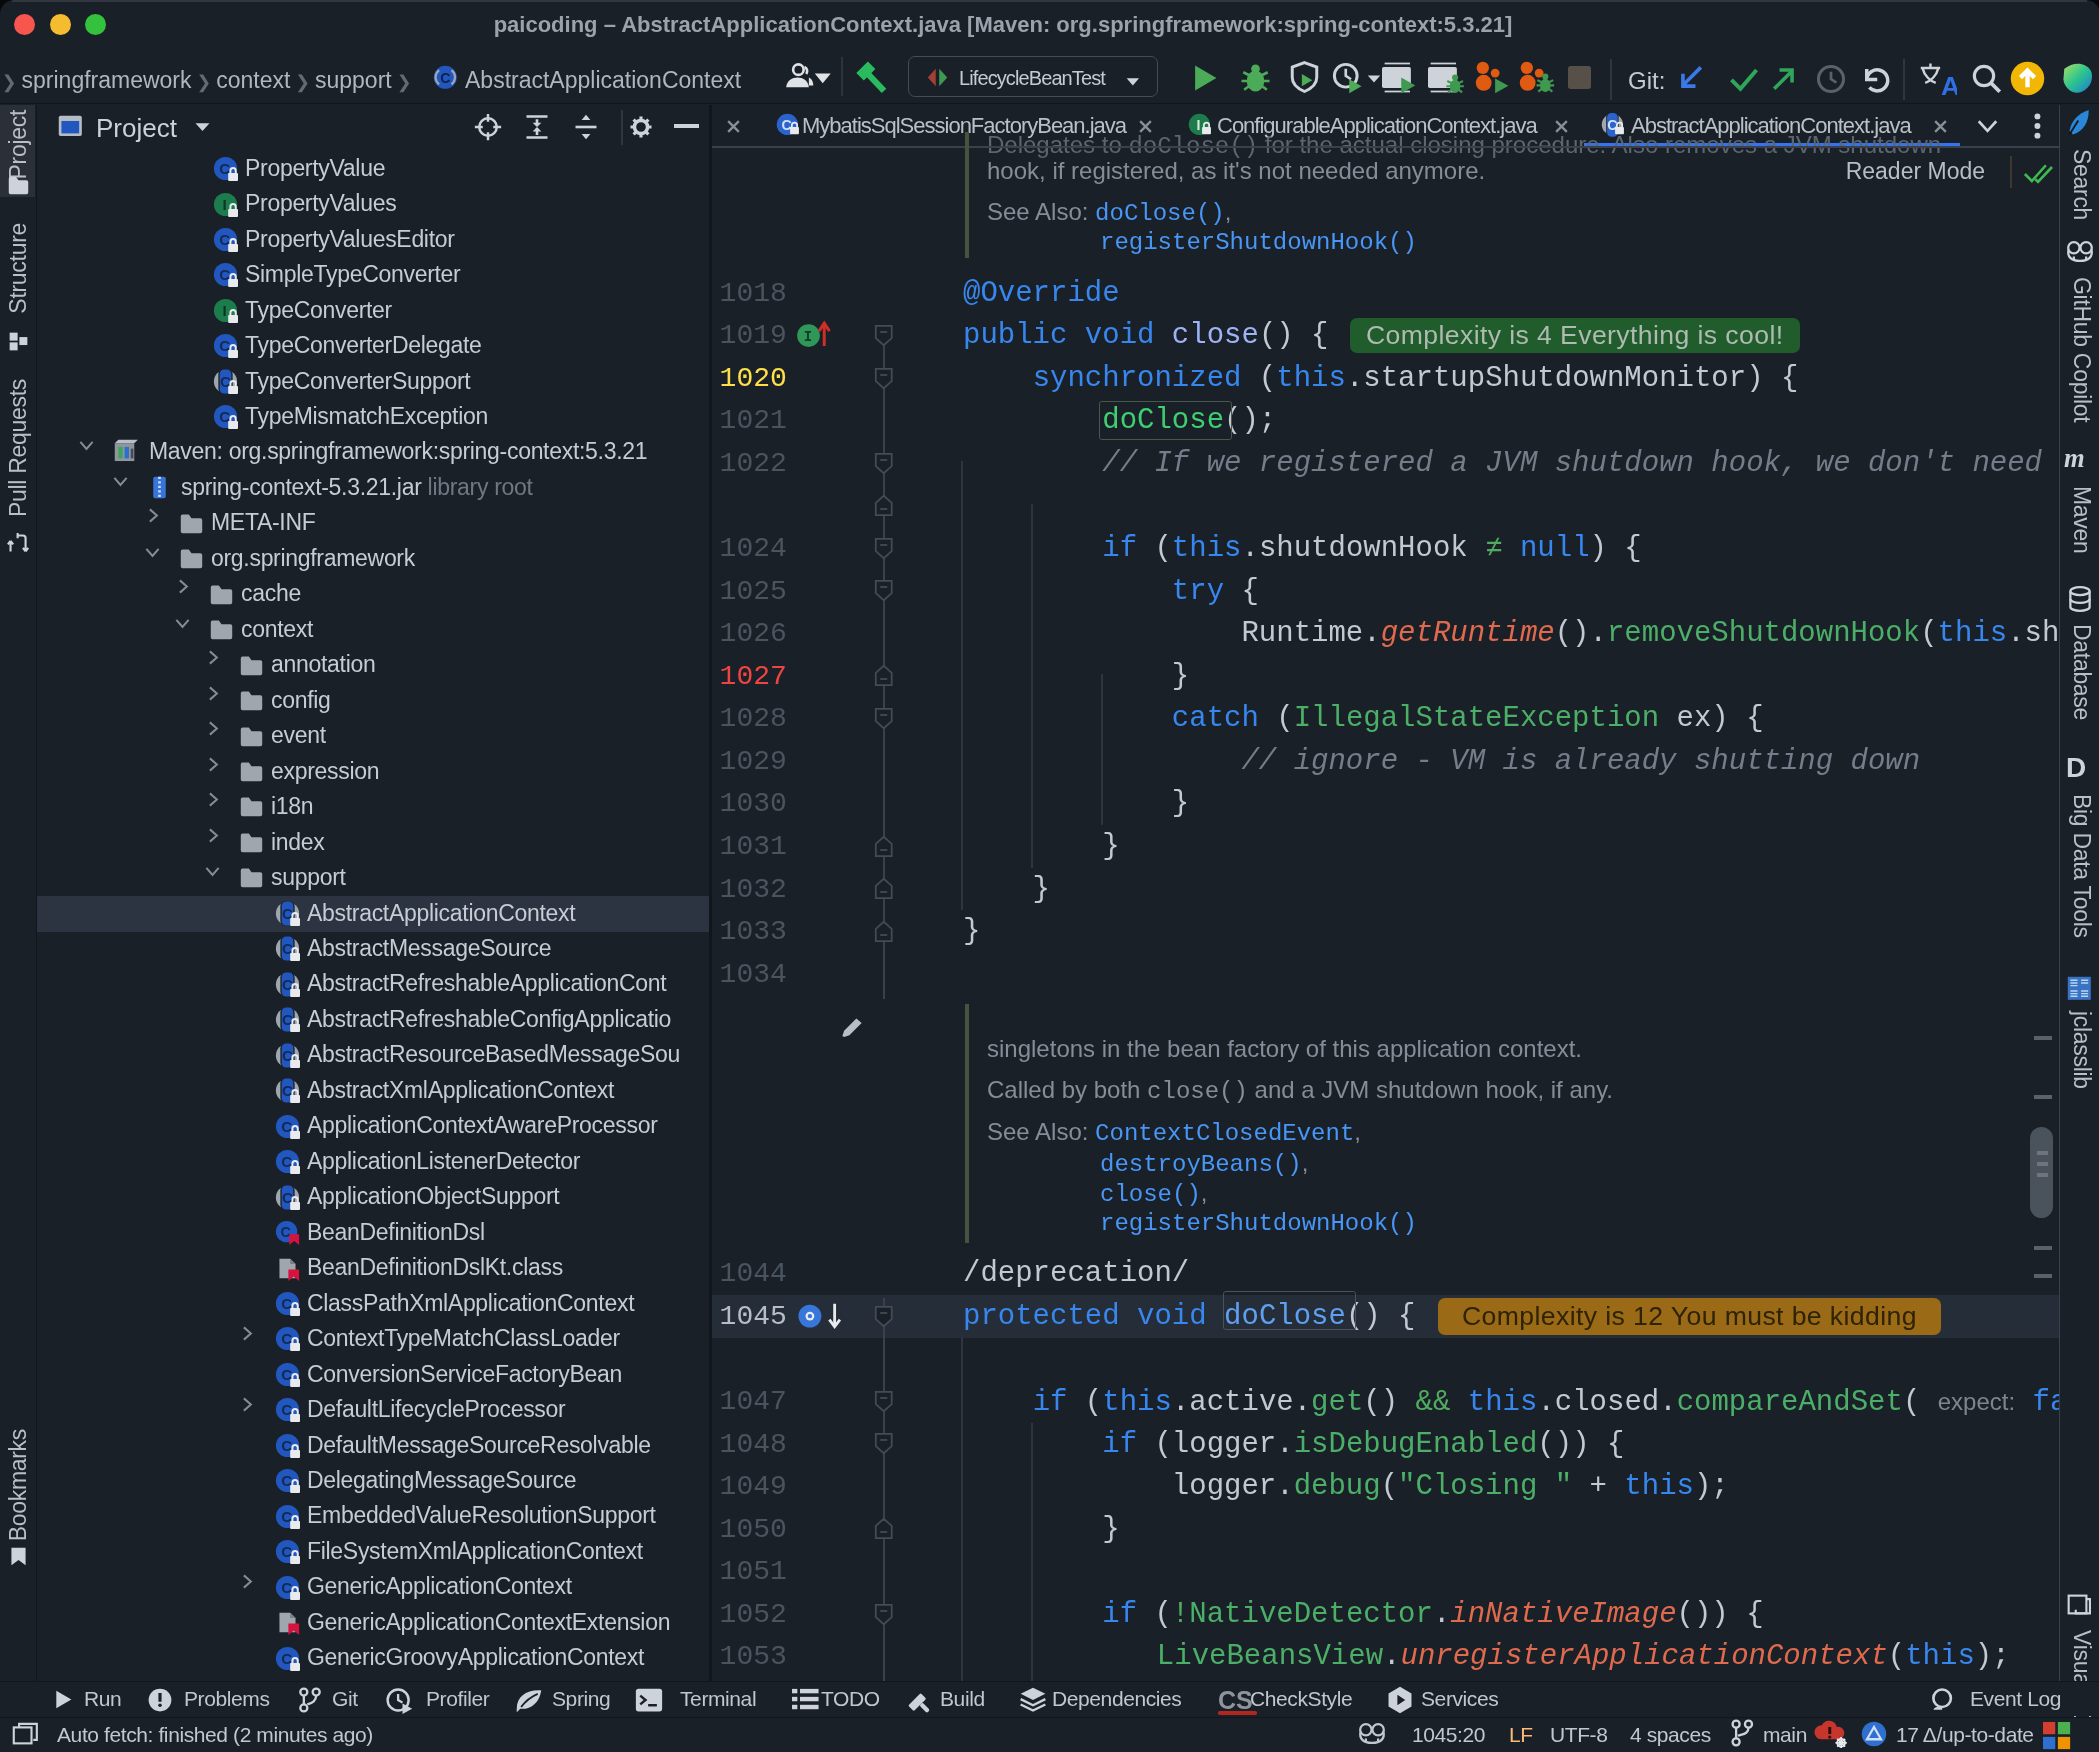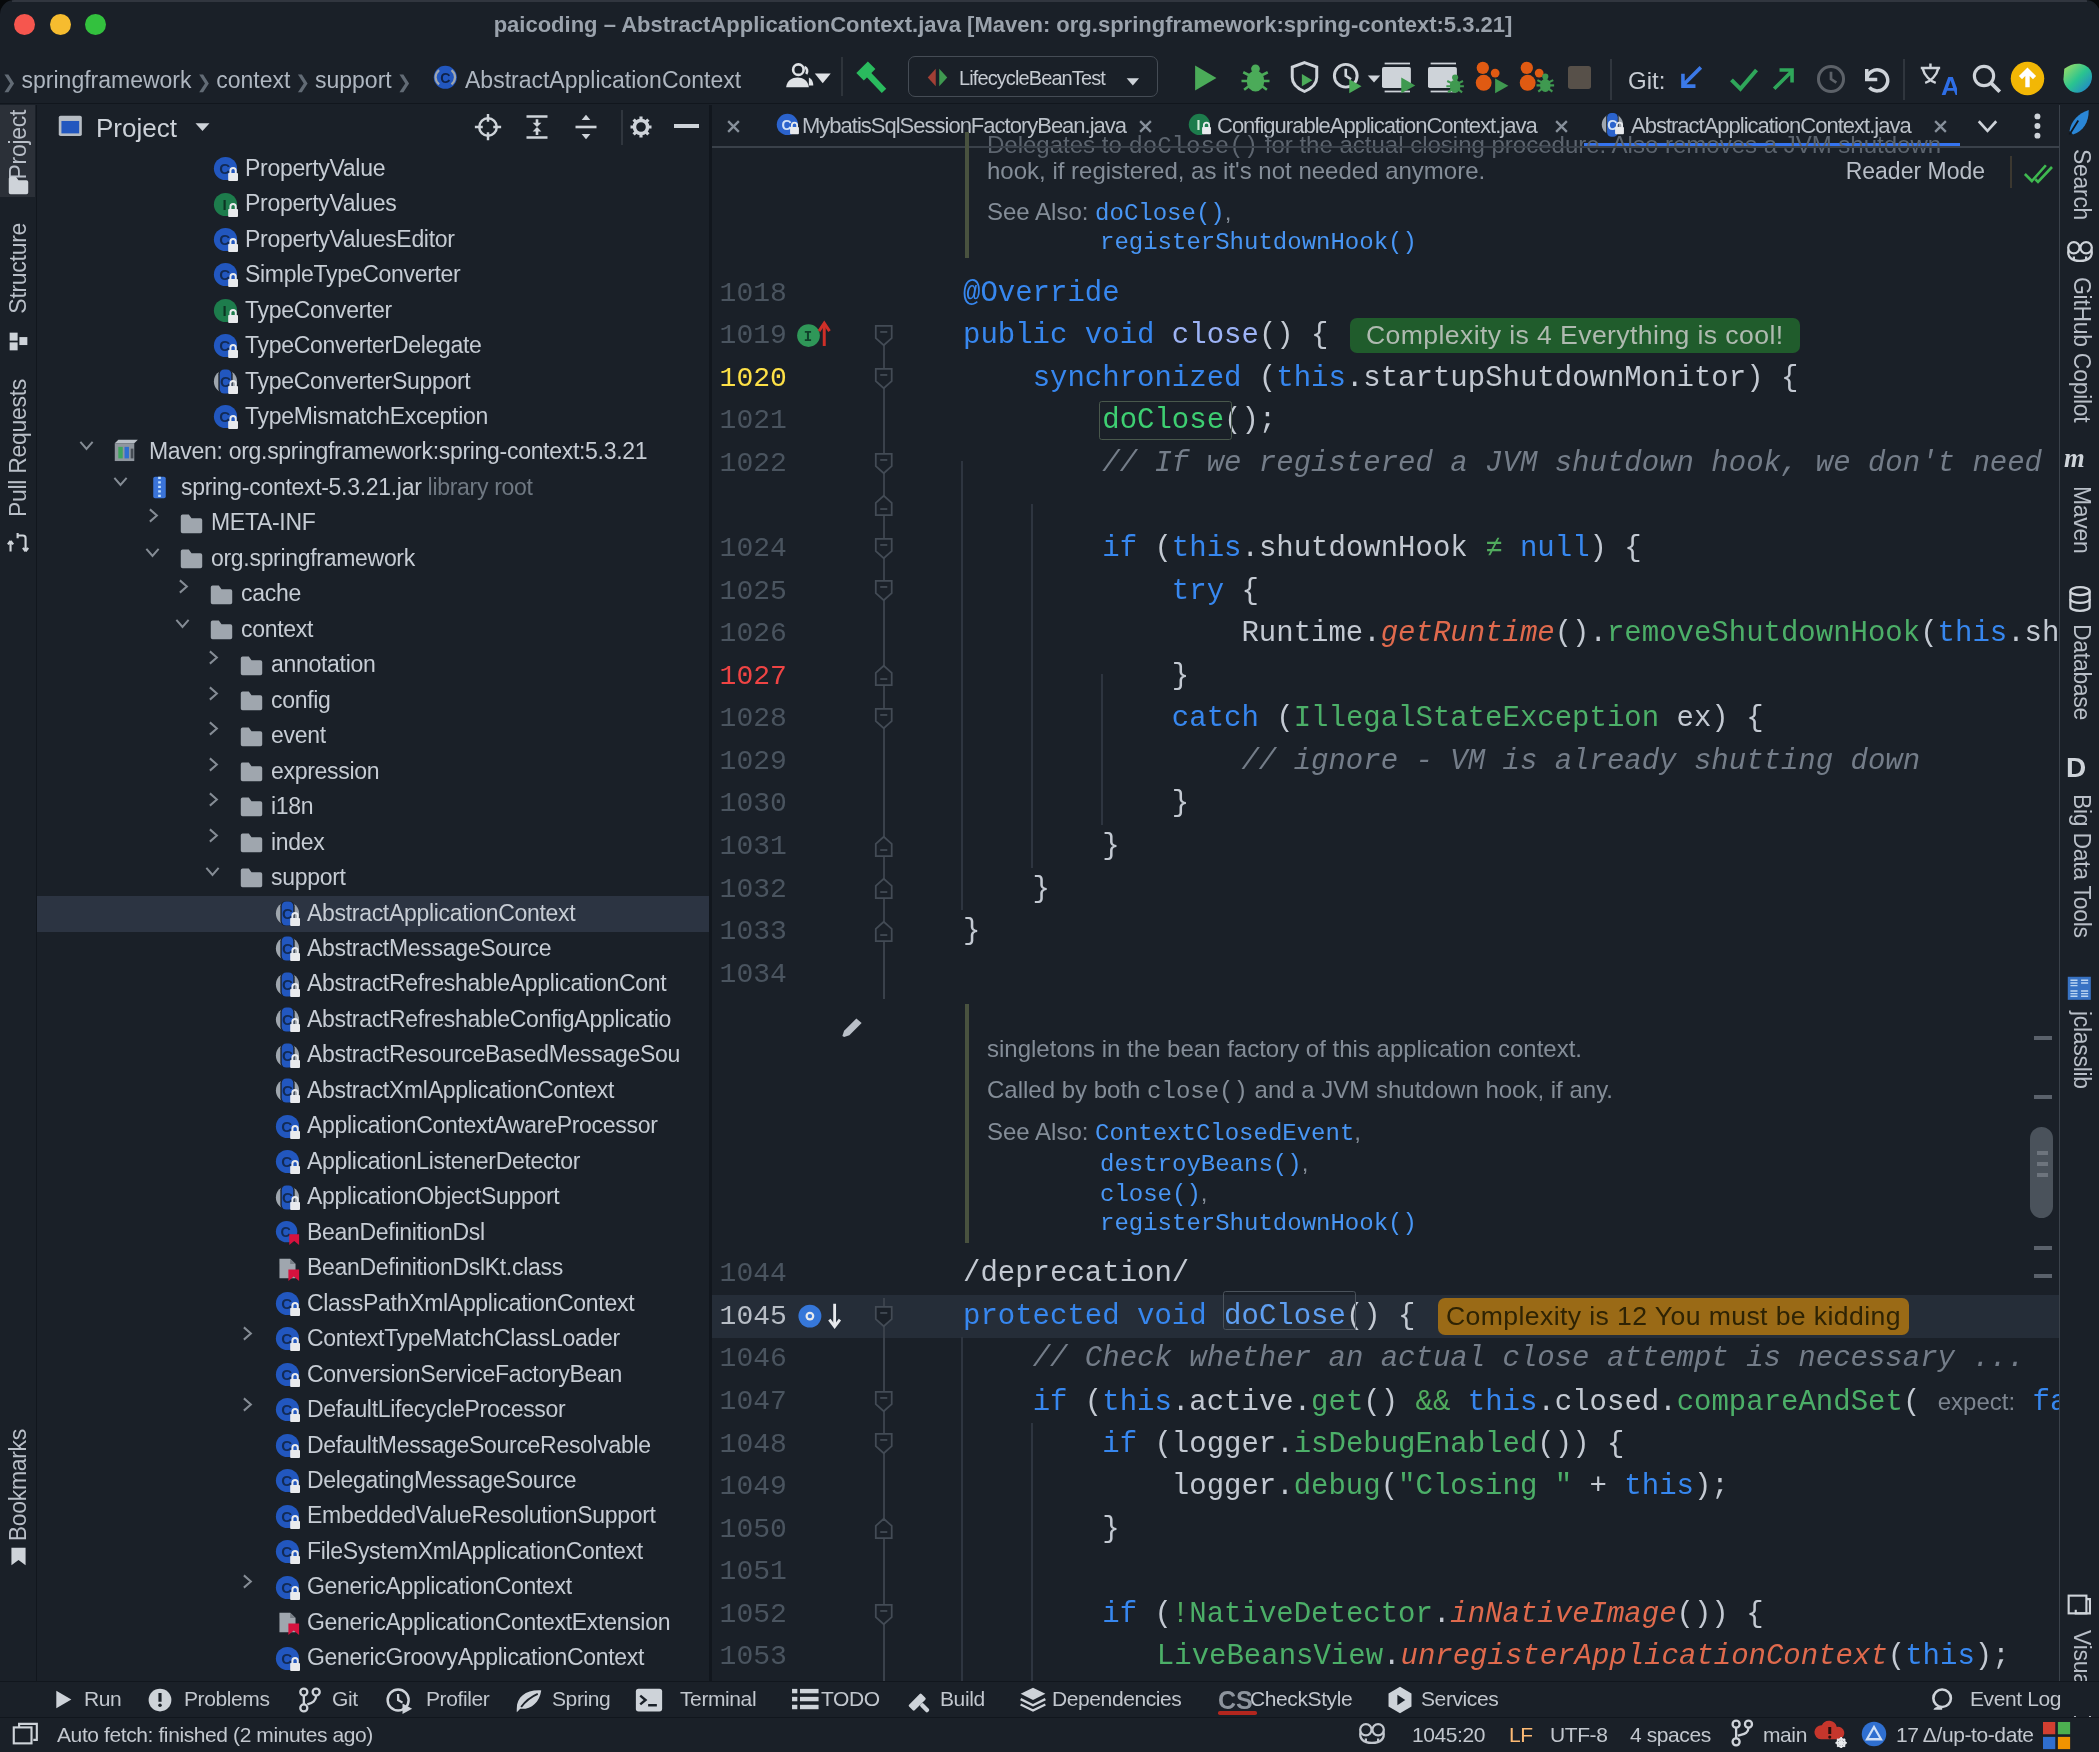--- a/index.html
+++ b/index.html
@@ -815,30 +815,29 @@
     </svg>
 <div class="ab" style="left:253px;top:899px;width:3.5px;height:239px;background:#49523f"></div>
 <div class="doc" style="left:275px;top:929px">singletons in the bean factory of this application context.</div>
 <div class="doc" style="left:275px;top:970px">Called by both <span class="dmono">close()</span> and a JVM shutdown hook, if any.</div>
 <div class="doc" style="left:275px;top:1012px">See Also: <span class="dlink">ContextClosedEvent</span>,</div>
 <div class="doc" style="left:388px;top:1043px"><span class="dlink">destroyBeans()</span>,</div>
 <div class="doc" style="left:388px;top:1073px"><span class="dlink">close()</span>,</div>
 <div class="doc" style="left:388px;top:1102px"><span class="dlink">registerShutdownHook()</span></div>
 <div class="cl" style="top:1147px"><span class="num" style="color:#4a545f">1044</span><span style="position:absolute;left:251px">/deprecation/</span></div>
 <div class="cl" style="top:1190px"><span class="num" style="color:#b7bdc5">1045</span><span style="position:absolute;left:251px"><span class="kw">protected</span> <span class="kw">void</span> <span style="color:#5f9ff1">doClose</span>() {</span></div>
-<div class="cl" style="top:1232px"><span class="num" style="color:#4a545f">1046</span><span style="position:absolute;left:251px">    <span class="cm">// Check whether an actual close attempt is necessary ...</span></span></div>
 <div class="cl" style="top:1275px"><span class="num" style="color:#4a545f">1047</span><span style="position:absolute;left:251px">    <span class="kw">if</span> (<span class="kw">this</span>.active.<span class="fn">get</span>() <span class="op">&amp;&amp;</span> <span class="kw">this</span>.closed.<span class="fn">compareAndSet</span>( <span class="hint">expect:</span> <span class="kw">false</span>,  )) {</span></div>
 <div class="cl" style="top:1318px"><span class="num" style="color:#4a545f">1048</span><span style="position:absolute;left:251px">        <span class="kw">if</span> (logger.<span class="fn">isDebugEnabled</span>()) {</span></div>
 <div class="cl" style="top:1360px"><span class="num" style="color:#4a545f">1049</span><span style="position:absolute;left:251px">            logger.<span class="fn">debug</span>(<span class="st">"Closing "</span> + <span class="kw">this</span>);</span></div>
 <div class="cl" style="top:1403px"><span class="num" style="color:#4a545f">1050</span><span style="position:absolute;left:251px">        }</span></div>
 <div class="cl" style="top:1445px"><span class="num" style="color:#4a545f">1051</span><span style="position:absolute;left:251px"></span></div>
 <div class="cl" style="top:1488px"><span class="num" style="color:#4a545f">1052</span><span style="position:absolute;left:251px">        <span class="kw">if</span> (<span class="op">!</span><span class="fn">NativeDetector</span>.<span class="sfn">inNativeImage</span>()) {</span></div>
 <div class="cl" style="top:1530px"><span class="num" style="color:#4a545f">1053</span><span style="position:absolute;left:236px">            <span class="fn">LiveBeansView</span>.<span class="sfn">unregisterApplicationContext</span>(<span class="kw">this</span>);</span></div>
 <div class="ab" style="left:511px;top:1186px;width:133px;height:39px;border:1.8px solid #4a525b;border-radius:2.7px"></div>
-<div class="ab" style="left:726px;top:1193px;height:37px;line-height:37px;padding:0 8px;background:#9a6a16;border-radius:7px;font-size:26.6px;letter-spacing:0.4px;color:#2e2304">Complexity is 12 You must be kidding</div>
+<div class="ab" style="left:726px;top:1193px;height:37px;line-height:37px;padding:0 24px;background:#9a6a16;border-radius:7px;font-size:26.6px;letter-spacing:0.4px;color:#2e2304">Complexity is 12 You must be kidding</div>
 <svg class="ab" style="left:82px;top:1195px" width="53" height="34" viewBox="0 0 60 38">
       <circle cx="18" cy="18" r="13" fill="#3677d9"></circle>
       <circle cx="18" cy="18" r="5" fill="#e8eaed"></circle>
       <circle cx="18" cy="18" r="2.5" fill="#3677d9"></circle>
       <path d="M46 4v24" stroke="#e8eaed" stroke-width="3.2"></path>
       <path d="M40 22l6 8 6-8" fill="none" stroke="#e8eaed" stroke-width="3.2"></path>
     </svg>
 <div class="ab" style="left:1322px;top:931px;width:17.7px;height:4.4px;background:#5a616b"></div>
 <div class="ab" style="left:1322px;top:990px;width:17.7px;height:4.4px;background:#5a616b"></div>
 <div class="ab" style="left:1322px;top:1141px;width:17.7px;height:4.4px;background:#5a616b"></div>

